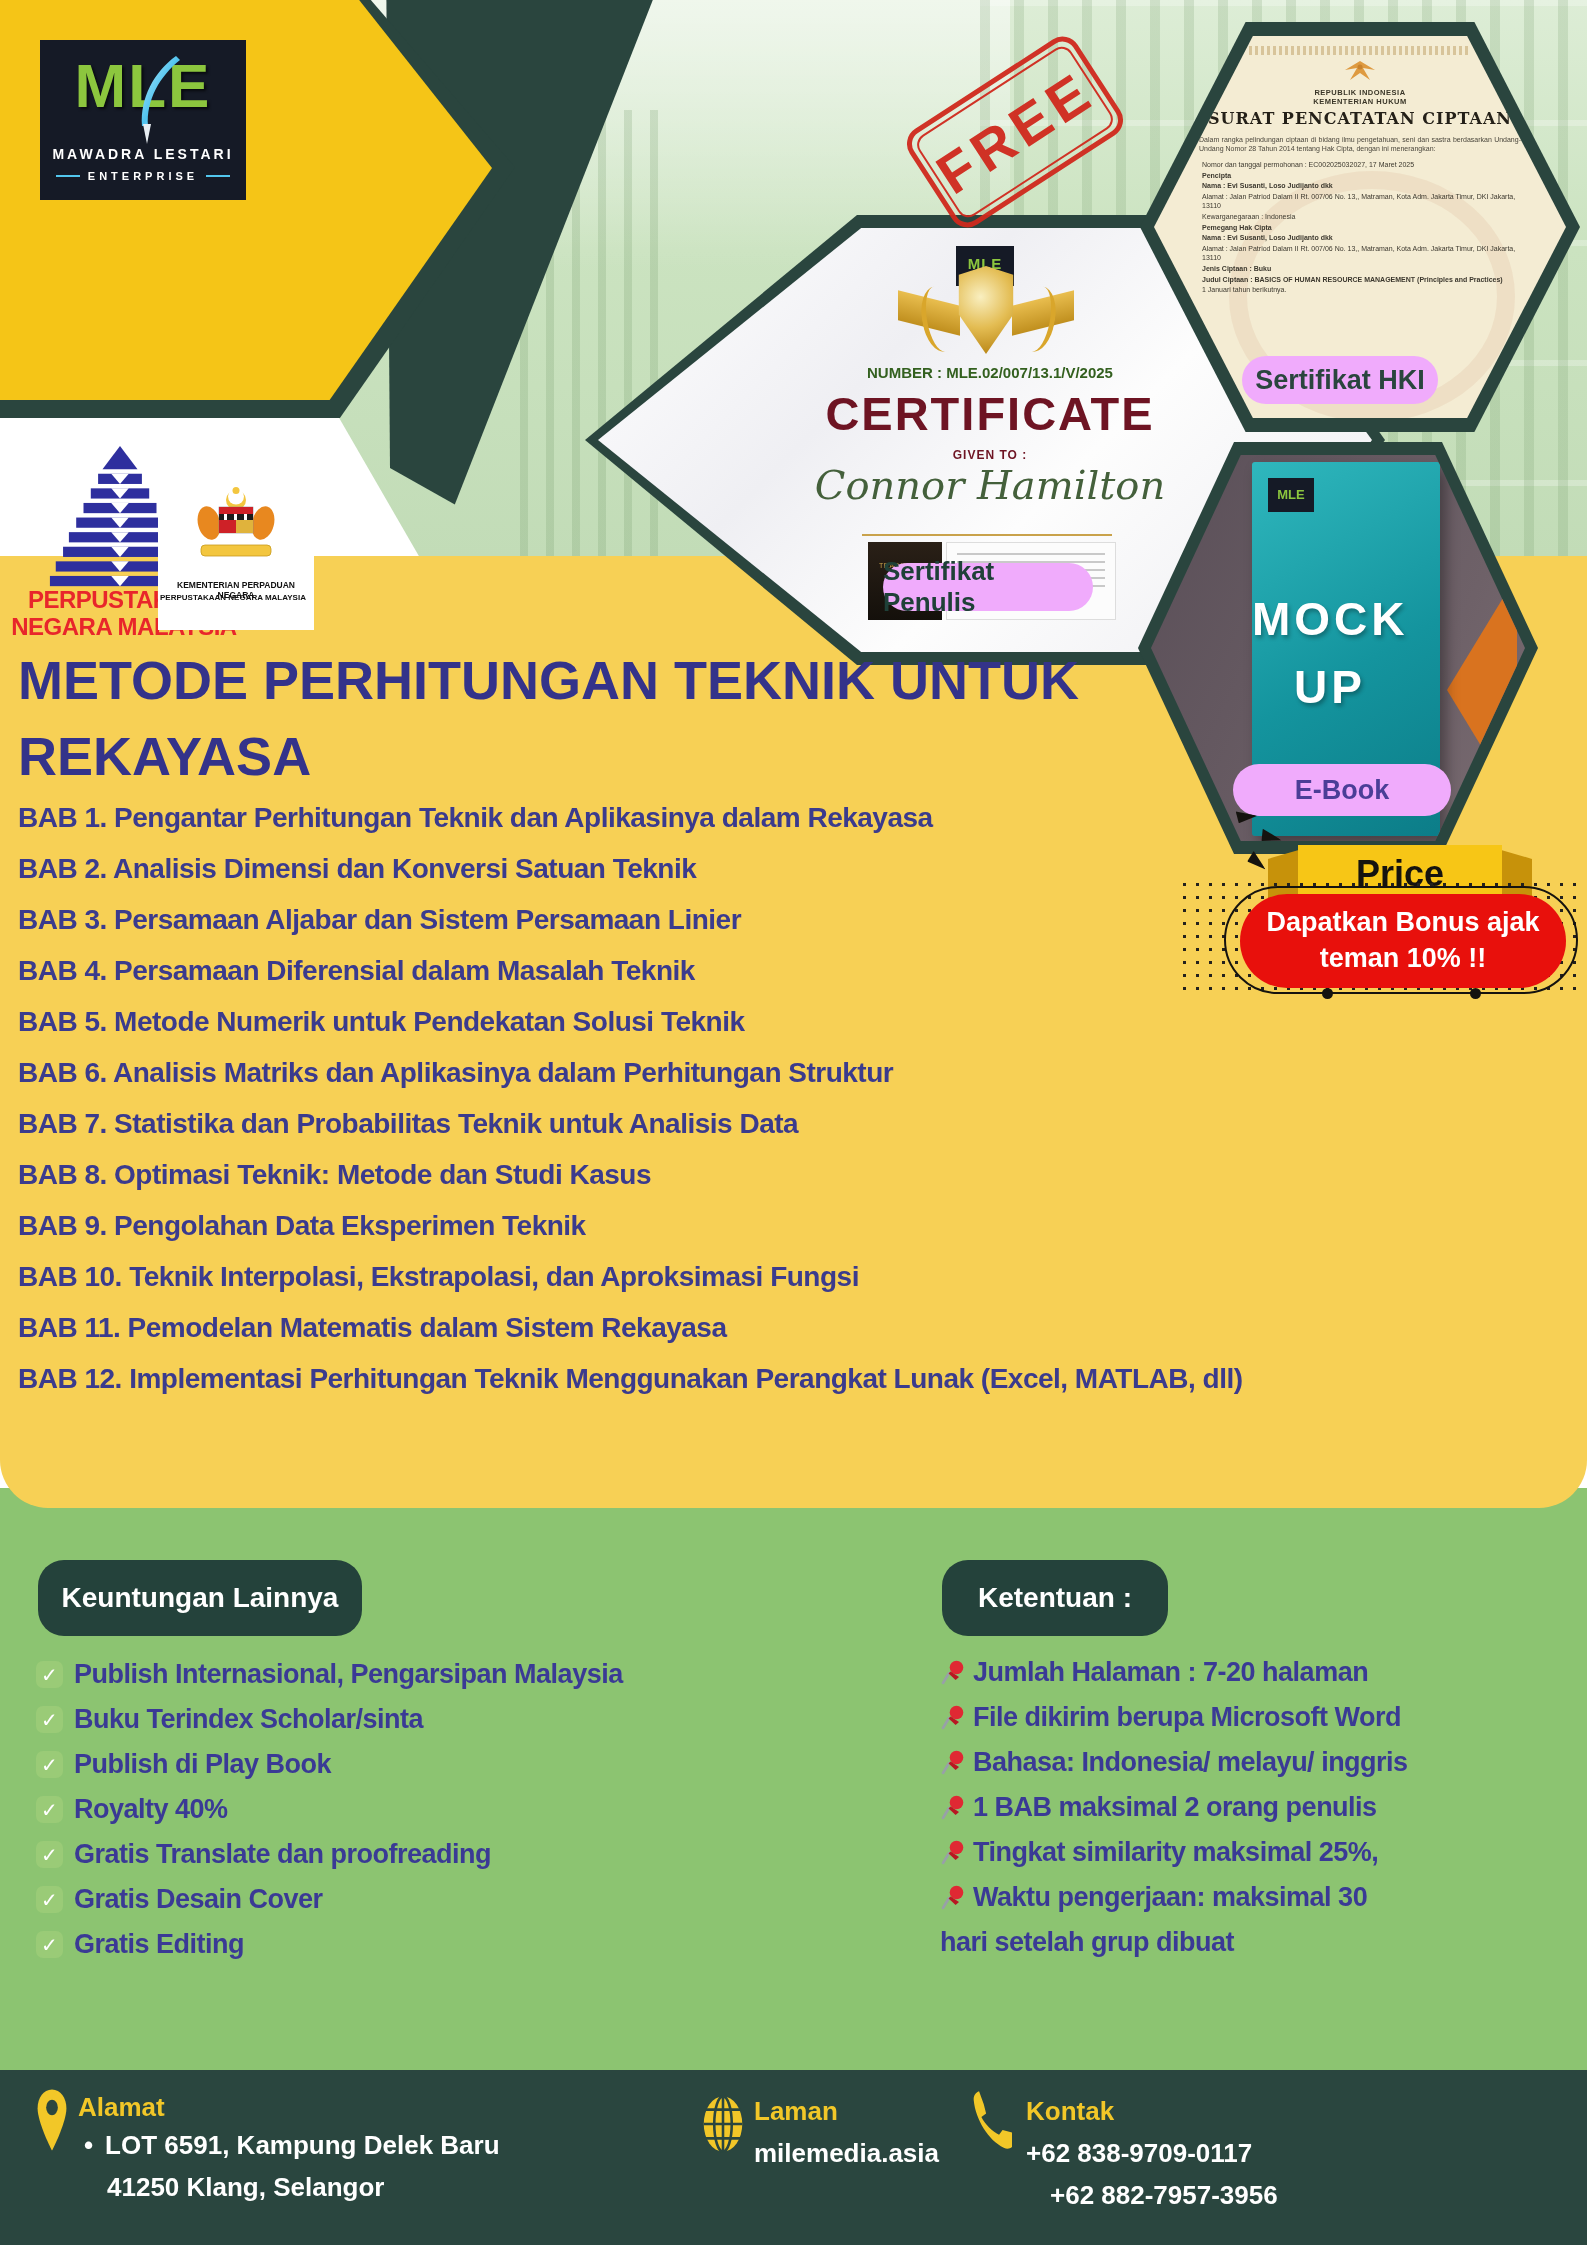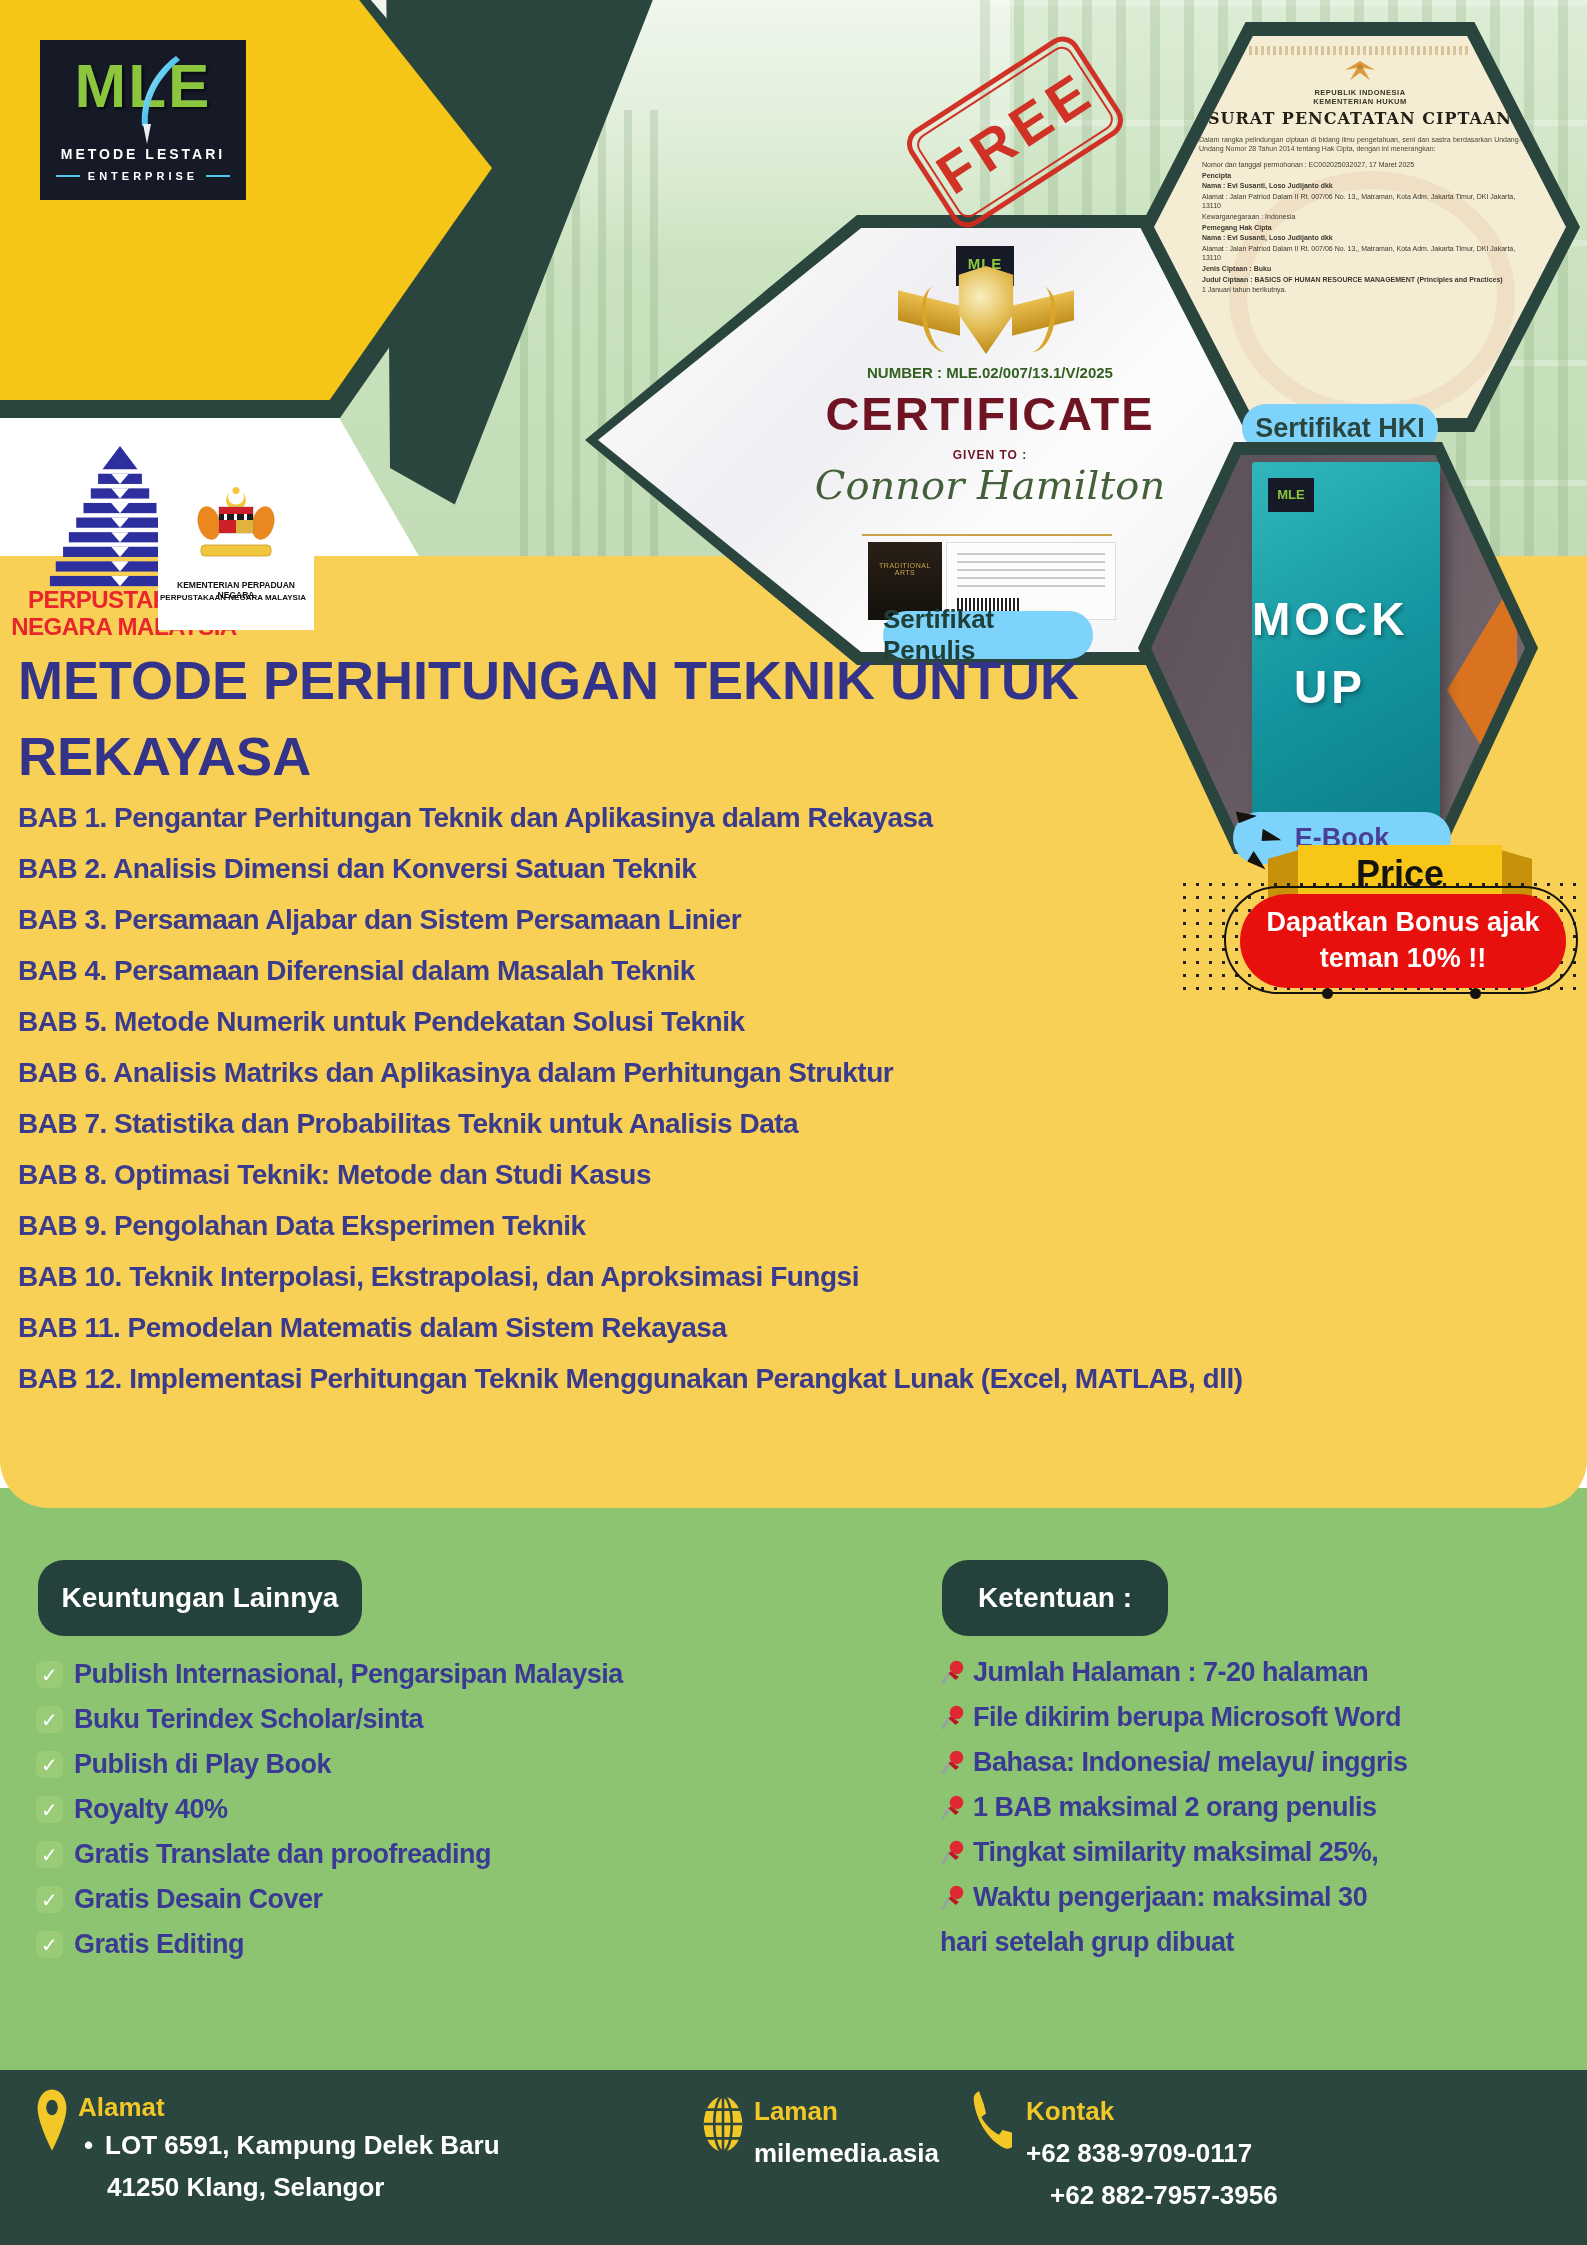--- a/index.html
+++ b/index.html
@@ -74,21 +74,21 @@
   .cert-line{left:862px;top:534px;width:250px;height:2px;background:#C9A24B;}
   .cert-book{left:868px;top:542px;width:74px;height:78px;background:linear-gradient(180deg,#2A2017,#14100B);
         color:#C9A24B;font-size:7px;text-align:center;padding-top:20px;box-sizing:border-box;letter-spacing:.5px;}
   .cert-card{left:946px;top:542px;width:170px;height:78px;background:#FCFCFC;border:1px solid #DDD;box-sizing:border-box;}
   .cert-card-lines{position:absolute;left:10px;top:10px;right:10px;height:34px;
         background:repeating-linear-gradient(180deg,#C9C9C9 0 2px,rgba(0,0,0,0) 2px 8px);}
   .cert-card-code{position:absolute;left:10px;bottom:8px;width:64px;height:13px;
         background:repeating-linear-gradient(90deg,#222 0 2px,#fff 2px 4px);}
 
   
-  .pill{border-radius:26px;background:#7dd3fc;display:flex;align-items:center;justify-content:center;font-weight:bold;margin-top:48px;}
+  .pill{border-radius:26px;background:#f0abfc;display:flex;align-items:center;justify-content:center;font-weight:bold;}
   .pill-penulis{left:883px;top:563px;width:210px;height:48px;font-size:26px;color:#1F4038;}
   .pill-hki{left:1242px;top:356px;width:196px;height:48px;font-size:27px;color:#2A453E;}
   .pill-ebook{left:1233px;top:764px;width:218px;height:52px;font-size:27px;color:#4B3E97;}
 
   
   .hki-out{left:1140px;top:22px;width:440px;height:410px;background:#2A453E;
         clip-path:polygon(0% 50%,24% 0%,76% 0%,100% 50%,76% 100%,24% 100%);}
   .hki-in{position:absolute;inset:14px;background:#F4ECD3;
         clip-path:polygon(0% 50%,24% 0%,76% 0%,100% 50%,76% 100%,24% 100%);}
   .hki-band{position:absolute;left:95px;right:95px;top:10px;height:9px;
@@ -211,21 +211,21 @@
             <linearGradient id="fg" x1="0" y1="0" x2="1" y2="1">
           <stop offset="0" stop-color="#BFEFFC"></stop>
               <stop offset=".5" stop-color="#4FC3EF"></stop>
               <stop offset="1" stop-color="#E9FBFF"></stop>
         </linearGradient>
           </defs>
         <path d="M50 2 C28 18 14 44 16 72 L22 72 C20 46 34 22 54 6 Z" fill="url(#fg)"></path>
         <path d="M17 70 L21 90 L25 70 Z" fill="#E8EEF2"></path>
       </svg>
     </span>
-    <div class="mle-name">METODE LESTARI</div>
+    <div class="mle-name">MAWADRA LESTARI</div>
     <div class="mle-ent">
       <span class="dash"></span>
       <span>ENTERPRISE</span>
       <span class="dash"></span>
     </div>
   </div>
 
   <div class="abs cert-out">
     <div class="cert-in"></div>
   </div>

